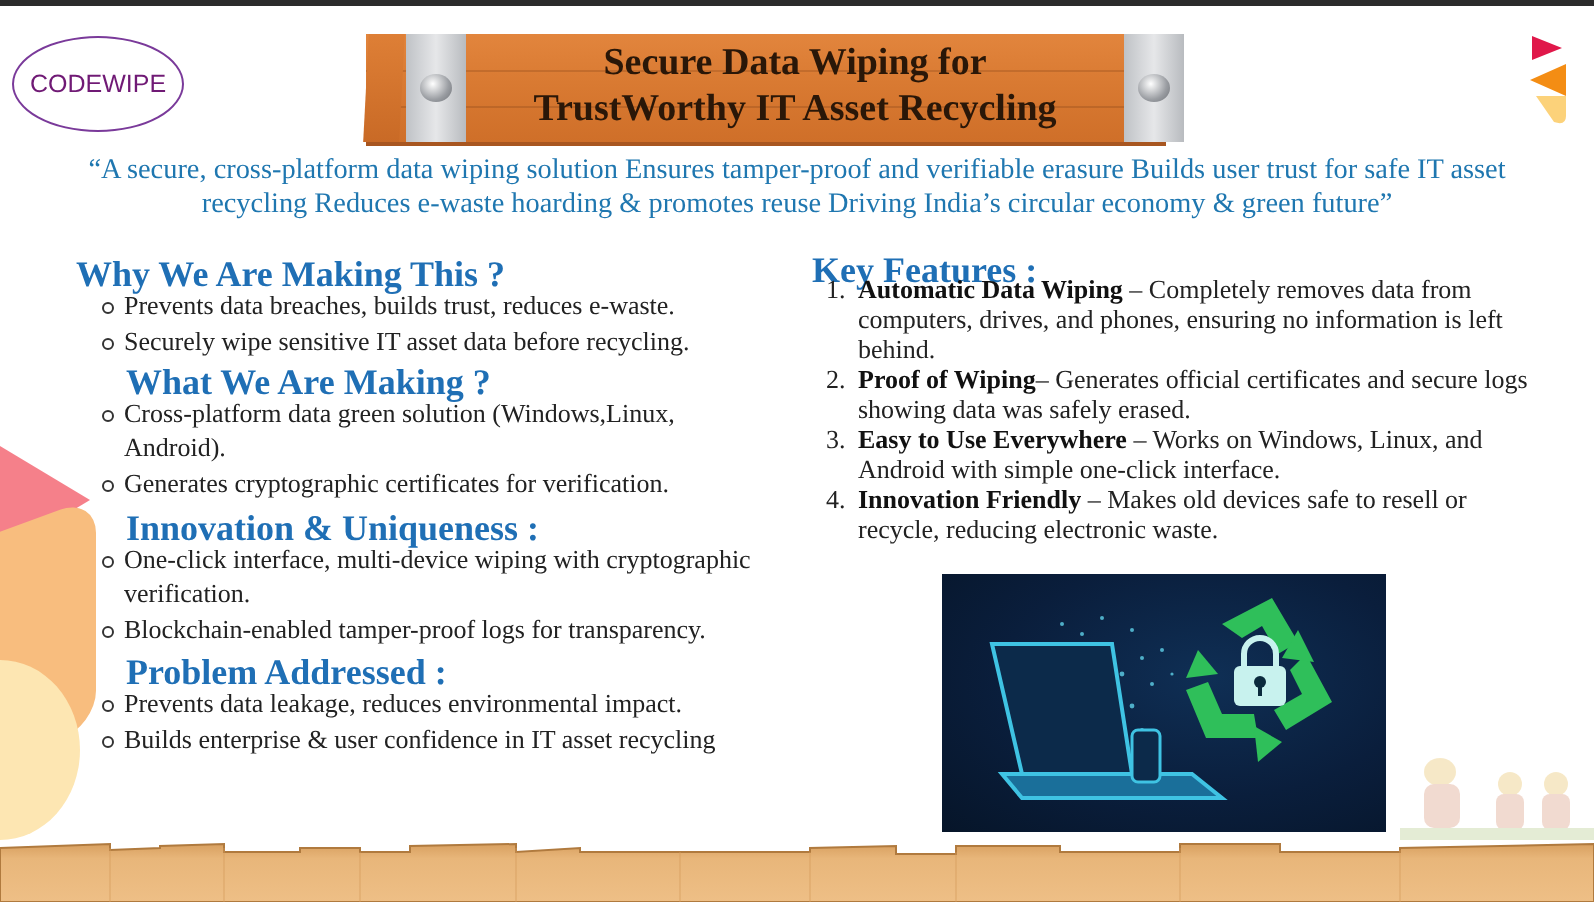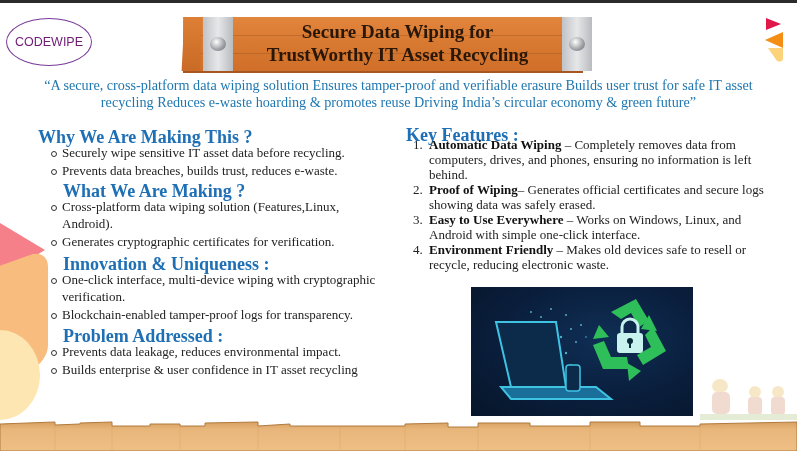--- a/index.html
+++ b/index.html
@@ -150,27 +150,27 @@
   <path d="M5,30 L20,30 L20,40 Q20,45 14,43 Z" fill="#fcd27a"></path>
 </svg>
 
 <div class="tagline">
   <div>“A secure, cross-platform data wiping solution Ensures tamper-proof and verifiable erasure Builds user trust for safe IT asset</div>
   <div>recycling Reduces e-waste hoarding &amp; promotes reuse Driving India’s circular economy &amp; green future”</div>
 </div>
 
 <div class="section-head" style="left:38px; top:127px;">Why We Are Making This ?</div>
 <ul class="bullets" style="left:50px; top:144px; width:330px;">
+  <li>Prevents data breaches, builds trust, reduces e-waste.</li>
   <li>Securely wipe sensitive IT asset data before recycling.</li>
-  <li>Prevents data breaches, builds trust, reduces e-waste.</li>
 </ul>
 
 <div class="section-head" style="left:63px; top:181px;">What We Are Making ?</div>
 <ul class="bullets" style="left:50px; top:198px; width:320px;">
-  <li>Cross-platform data wiping solution (Features,Linux, Android).</li>
+  <li>Cross-platform data green solution (Windows,Linux, Android).</li>
   <li>Generates cryptographic certificates for verification.</li>
 </ul>
 
 <div class="section-head" style="left:63px; top:254px;">Innovation &amp; Uniqueness :</div>
 <ul class="bullets" style="left:50px; top:271px; width:330px;">
   <li>One-click interface, multi-device wiping with cryptographic verification.</li>
   <li>Blockchain-enabled tamper-proof logs for transparency.</li>
 </ul>
 
 <div class="section-head" style="left:63px; top:326px;">Problem Addressed :</div>
@@ -184,21 +184,21 @@
   <li>
     <span class="num">1.</span><b>Automatic Data Wiping</b><span> – </span><span>Completely removes data from computers, drives, and phones, ensuring no information is left behind.</span>
   </li>
   <li>
     <span class="num">2.</span><b>Proof of Wiping</b><span>– </span><span>Generates official certificates and secure logs showing data was safely erased.</span>
   </li>
   <li>
     <span class="num">3.</span><b>Easy to Use Everywhere</b><span> – </span><span>Works on Windows, Linux, and Android with simple one-click interface.</span>
   </li>
   <li>
-    <span class="num">4.</span><b>Environment Friendly</b><span> – </span><span>Makes old devices safe to resell or recycle, reducing electronic waste.</span>
+    <span class="num">4.</span><b>Innovation Friendly</b><span> – </span><span>Makes old devices safe to resell or recycle, reducing electronic waste.</span>
   </li>
 </ol>
 
 <svg class="cartoon" viewBox="0 0 97 52">
   <ellipse cx="20" cy="18" rx="8" ry="7" fill="#e8c060"></ellipse>
   <rect x="12" y="24" width="18" height="22" rx="5" fill="#d9967a"></rect>
   <ellipse cx="55" cy="24" rx="6" ry="6" fill="#e8c060"></ellipse>
   <rect x="48" y="29" width="14" height="18" rx="4" fill="#d9967a"></rect>
   <ellipse cx="78" cy="24" rx="6" ry="6" fill="#e8c060"></ellipse>
   <rect x="71" y="29" width="14" height="18" rx="4" fill="#d9967a"></rect>

